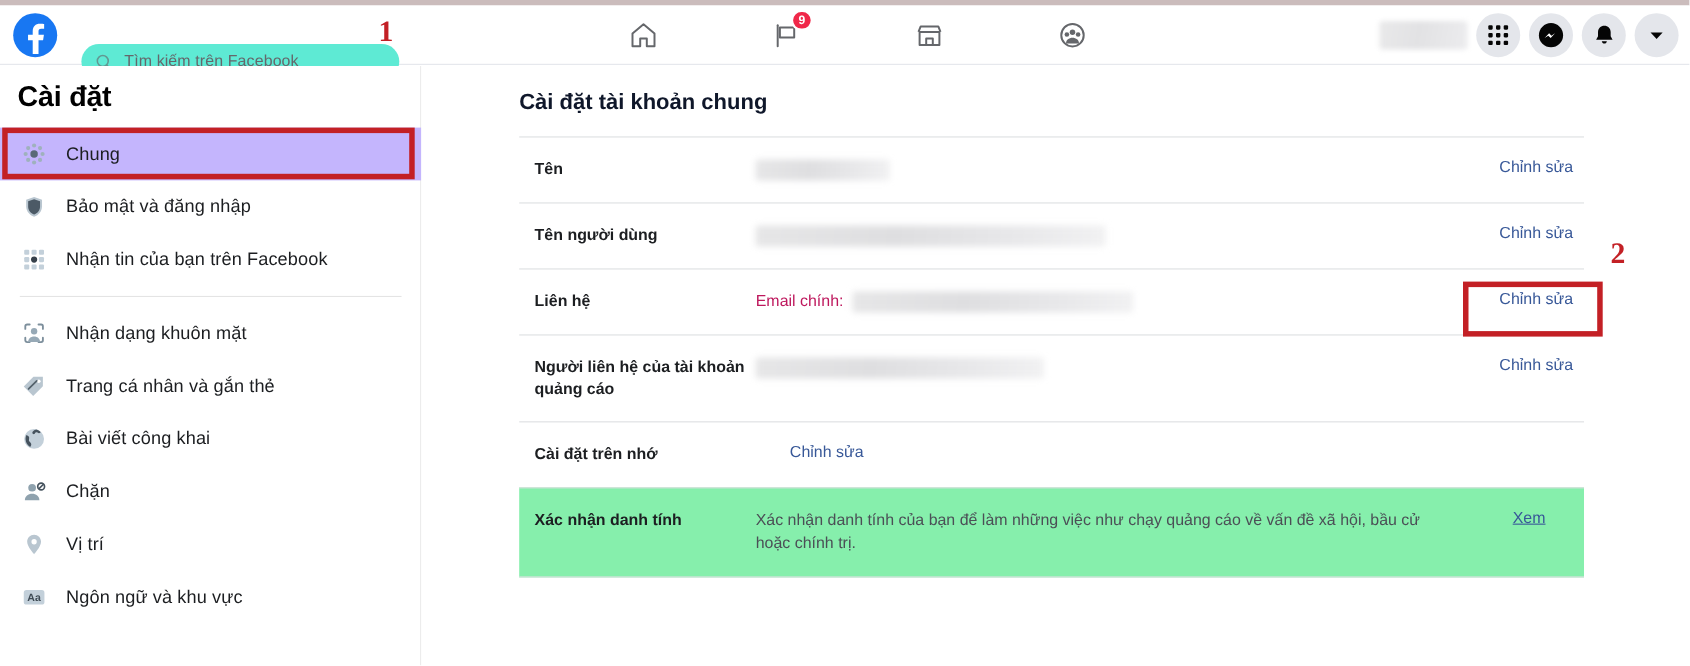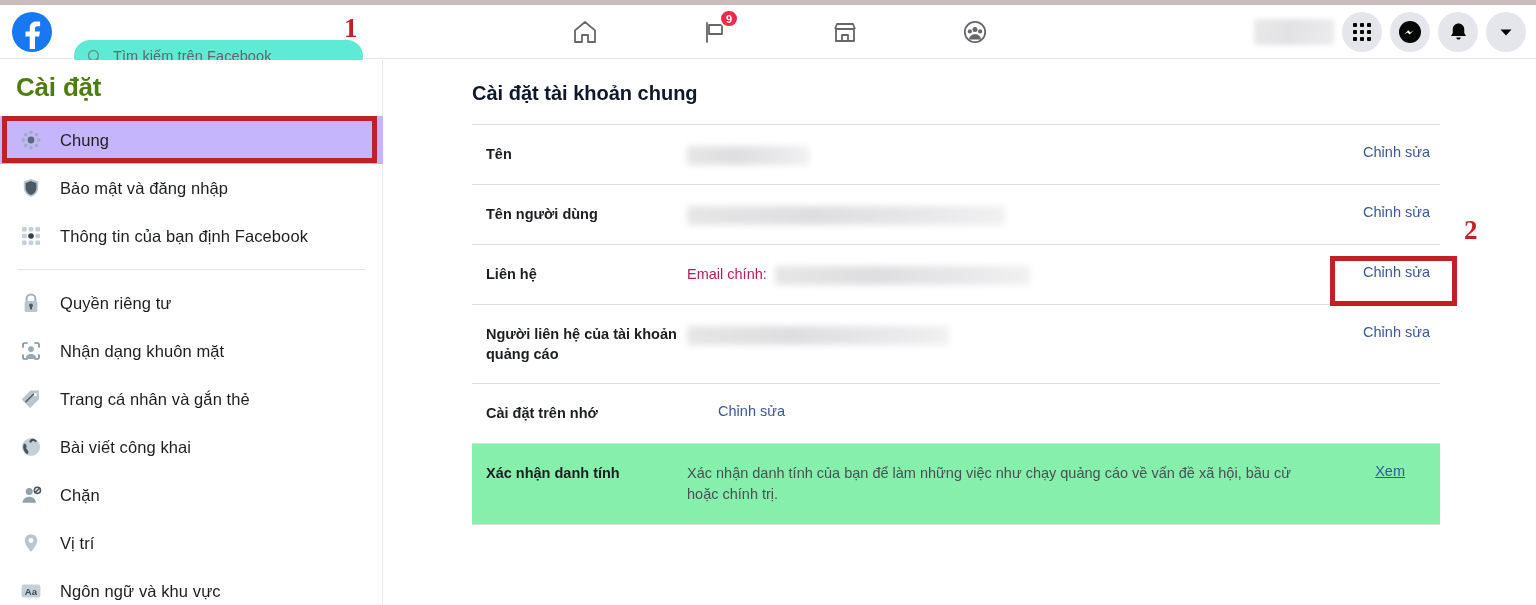--- a/index.html
+++ b/index.html
@@ -82,21 +82,21 @@
 
   
   .sidebar {
     position: absolute; top: 60px; left: 0;
     width: 383px; height: 545px;
     background: #ffffff;
     border-right: 1px solid #e8e8e8;
   }
   .sidebar-title {
     position: absolute; top: 12px; left: 16px;
-    font-size: 26px; font-weight: bold; color: #4d7c0f;
+    font-size: 26px; font-weight: bold; color: #000000;
     letter-spacing: -.2px;
   }
   .marker {
     position: absolute;
     color: #c32025; font-size: 27px; font-weight: bold;
     font-family: "Liberation Serif", serif;
   }
   #marker-1 { top: 13px; left: 344px; }
   #marker-2 { top: 215px; left: 1464px; }
 
@@ -309,36 +309,25 @@
               <rect x="15.4" y="2" width="4.6" height="4.6" rx="1"></rect>
               <rect x="2" y="8.7" width="4.6" height="4.6" rx="1"></rect>
               <rect x="15.4" y="8.7" width="4.6" height="4.6" rx="1"></rect>
               <rect x="2" y="15.4" width="4.6" height="4.6" rx="1"></rect>
               <rect x="8.7" y="15.4" width="4.6" height="4.6" rx="1"></rect>
               <rect x="15.4" y="15.4" width="4.6" height="4.6" rx="1"></rect>
             </g>
             <circle cx="11" cy="11" r="2.8" fill="#36404a"></circle>
           </svg>
         </span>
-        <span class="nav-label">Thông tin của bạn định Facebook</span>
+        <span class="nav-label">Nhận tin của bạn trên Facebook</span>
       </div>
 
       <div class="nav-sep"></div>
 
-      <div class="nav-row">
-        <span class="ico">
-          <svg width="22" height="22" viewBox="0 0 22 22">
-            <path d="M6.6 9V6.8a4.4 4.4 0 018.8 0V9" fill="none" stroke="#9fb1bd" stroke-width="2"></path>
-            <rect x="4.6" y="9" width="12.8" height="11" rx="1.6" fill="#b9c6d0"></rect>
-            <circle cx="11" cy="13.4" r="1.9" fill="#4c5a66"></circle>
-            <rect x="9.9" y="14" width="2.2" height="3.6" rx="1" fill="#4c5a66"></rect>
-          </svg>
-        </span>
-        <span class="nav-label">Quyền riêng tư</span>
-      </div>
 
       <div class="nav-row">
         <span class="ico">
           <svg width="22" height="22" viewBox="0 0 22 22">
             <g fill="none" stroke="#7d8f9c" stroke-width="1.7" stroke-linecap="round">
               <path d="M3 7V4.6A1.6 1.6 0 014.6 3H7"></path>
                 <path d="M15 3h2.4A1.6 1.6 0 0119 4.6V7"></path>
               <path d="M19 15v2.4a1.6 1.6 0 01-1.6 1.6H15"></path>
                 <path d="M7 19H4.6A1.6 1.6 0 013 17.4V15"></path>
             </g>

